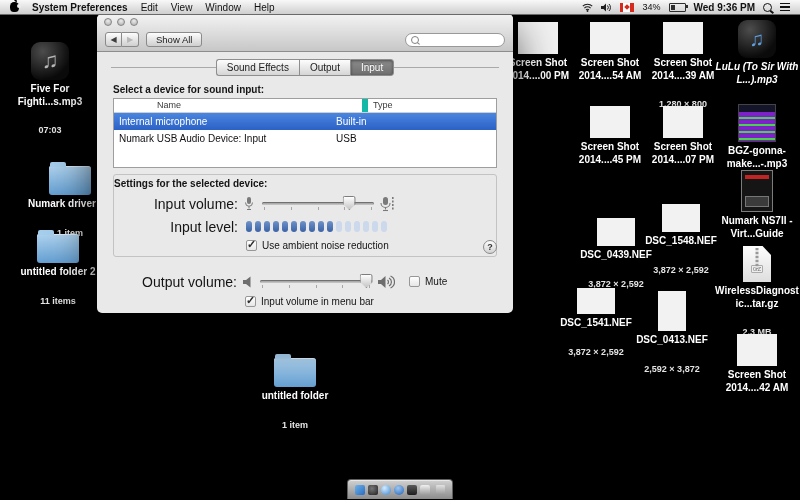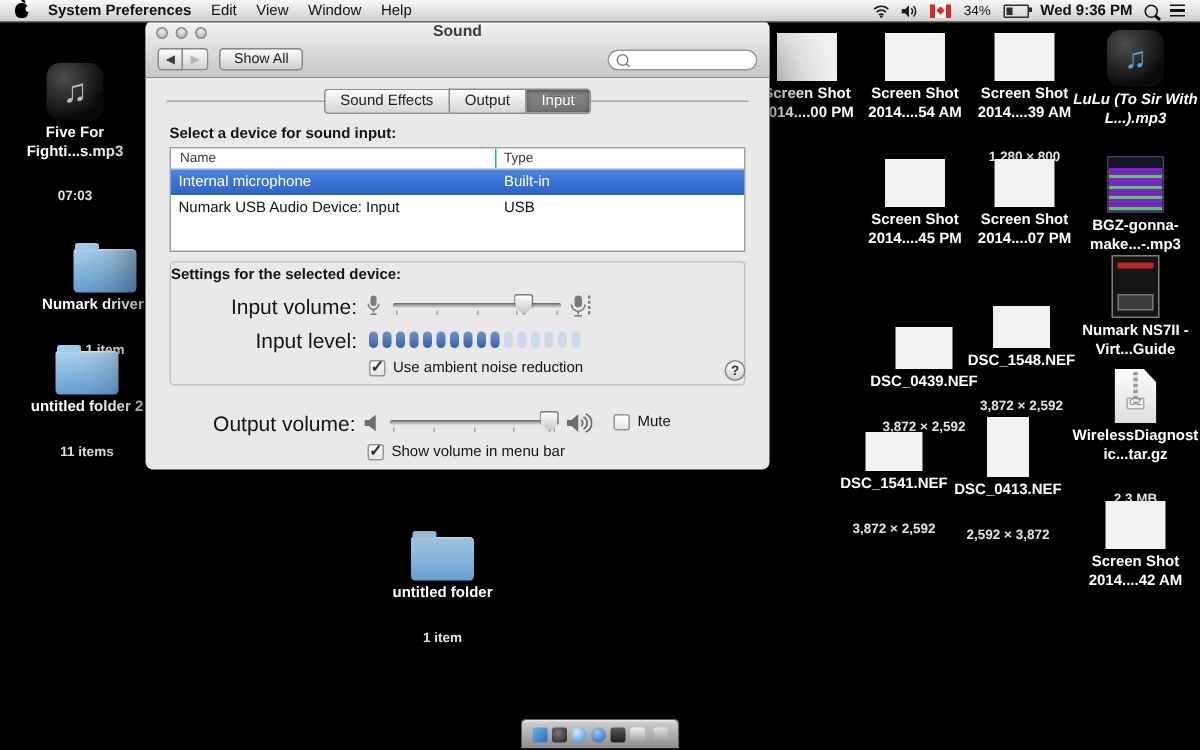--- a/index.html
+++ b/index.html
@@ -93,21 +93,21 @@
     background:linear-gradient(#fdfdfd,#d5d5d5);border:1px solid #8e8e8e;border-right:none;}
   .tab:first-child{border-radius:3px 0 0 3px;}
   .tab:last-child{border-radius:0 3px 3px 0;border-right:1px solid #8e8e8e;}
   .tab.sel{background:linear-gradient(#8c8c8c,#6f6f6f);color:#fff;box-shadow:inset 0 1px 3px rgba(0,0,0,.45);
     text-shadow:0 -1px 0 rgba(0,0,0,.3);}
 
   .sect-label{position:absolute;left:16px;font-size:10px;font-weight:700;color:#141414;}
   .devtable{position:absolute;left:16px;top:84px;width:384px;height:70px;box-sizing:border-box;background:#fff;
     border:1px solid #9e9e9e;overflow:hidden;}
   .thead{display:flex;height:13px;line-height:13px;border-bottom:1px solid #cfcfcf;font-size:9px;color:#3a3a3a;background:#fff;}
-  .th-name{flex:0 0 217px;padding-left:6px;border-right:1px solid #14b8a6;box-sizing:border-box;}
+  .th-name{flex:0 0 217px;padding-left:6px;border-right:6px solid #14b8a6;box-sizing:border-box;margin-left:37px;}
   .th-type{padding-left:5px;}
   .trow{display:flex;height:17px;line-height:17px;font-size:10px;color:#111;}
   .trow.sel{background:linear-gradient(#4a86e0,#2c61c5);color:#fff;}
   .td-name{flex:0 0 217px;padding-left:5px;box-sizing:border-box;}
   .td-type{padding-left:5px;}
 
   .setbox{position:absolute;left:16px;top:160px;width:384px;height:83px;box-sizing:border-box;
     border:1px solid #c3c3c3;border-radius:3px;}
   .setbox .sect-label{left:0;top:3px;}
   .ctl-row{position:absolute;left:0;right:0;display:flex;align-items:center;height:15px;}
@@ -245,21 +245,21 @@
 </div>
 <div class="dicon" style="left:715px;top:170px;width:84px;">
   <span class="ns7"></span>
   <div class="dlabel">Numark NS7II - Virt...Guide</div>
 </div>
 <div class="dicon" style="left:556px;top:288px;width:80px;">
   <span class="ph ph1541"><span class="ph-in"></span></span>
   <div class="dlabel">DSC_1541.NEF</div>
   <div class="dsub">3,872 × 2,592</div>
 </div>
-<div class="dicon" style="left:632px;top:278px;width:80px;">
+<div class="dicon" style="left:632px;top:291px;width:80px;">
   <span class="ph ph0413"><span class="ph-in"></span></span>
   <div class="dlabel">DSC_0413.NEF</div>
   <div class="dsub">2,592 × 3,872</div>
 </div>
 <div class="dicon" style="left:715px;top:246px;width:84px;">
   <span class="gz">
       <span class="gz-badge">GZ</span>
     </span>
   <div class="dlabel">WirelessDiagnostic...tar.gz</div>
   <div class="dsub">2.3 MB</div>
@@ -269,21 +269,20 @@
   <div class="dlabel">Screen Shot 2014....42 AM</div>
 </div>
 
 <div class="win">
   <div class="win-head">
     <div class="lights">
       <span class="light"></span>
       <span class="light"></span>
       <span class="light"></span>
     </div>
-    <div class="win-title">Sound</div>
     <div class="toolrow">
       <span class="navbtn back">◀</span>
       <span class="navbtn fwd">▶</span>
       <span class="showall">Show All</span>
       <span class="search">
         <span class="mag"></span>
         <input value="" style="">
       </span>
     </div>
   </div>
@@ -407,21 +406,21 @@
       </svg>
     </span>
     <span style="display:flex;align-items:center;margin-left:14px;">
       <span class="cb"></span>
       <span class="cb-label">Mute</span>
     </span>
   </div>
 
   <div class="ctl-row" style="top:280px;padding-left:148px;">
     <span class="cb on"></span>
-    <span class="cb-label">Show volume in menu bar</span>
+    <span class="cb-label">Input volume in menu bar</span>
   </div>
 </div>
 
 <div class="dock">
   <span class="dk dk-finder"></span>
   <span class="dk dk-dark"></span>
   <span class="dk dk-safari"></span>
   <span class="dk dk-blue"></span>
   <span class="dk dk-term"></span>
   <span class="dk dk-doc"></span>

